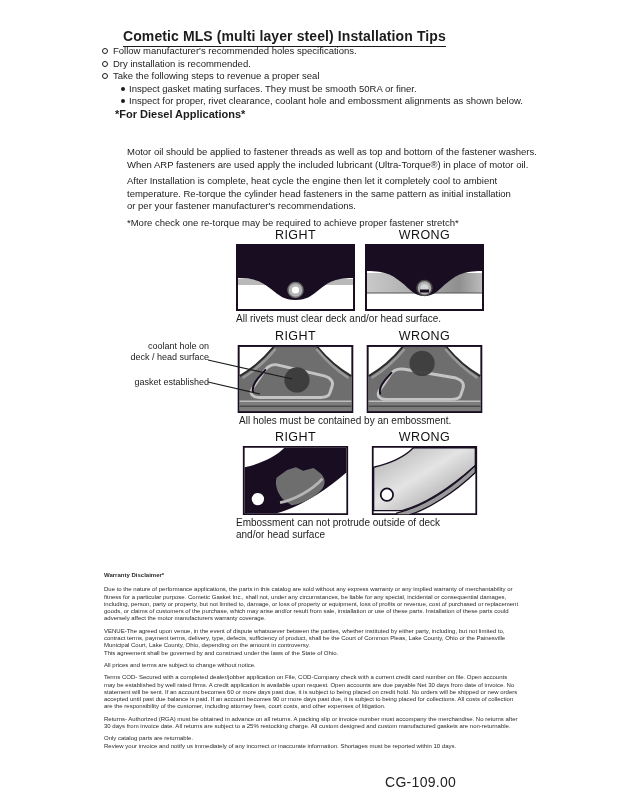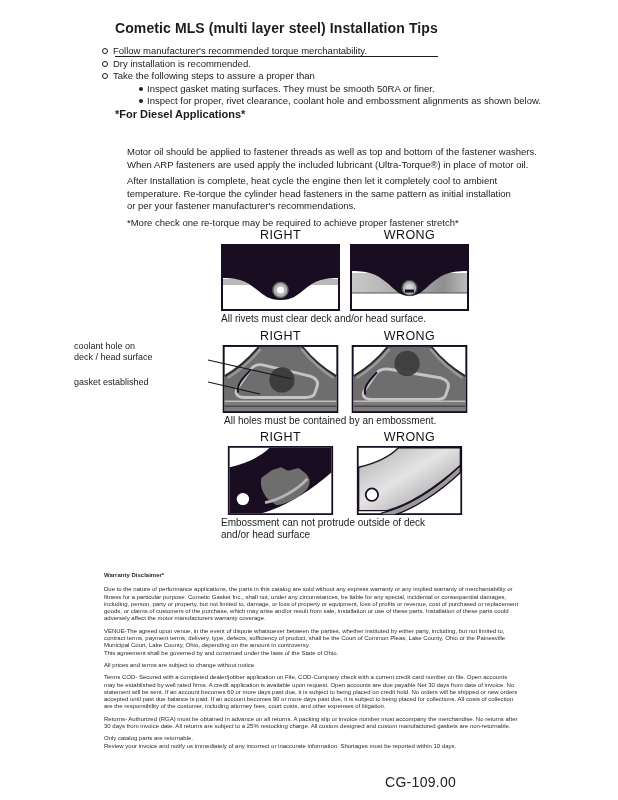--- a/index.html
+++ b/index.html
@@ -1,70 +1,70 @@
 <!DOCTYPE html>
 <html><head>
 <meta charset="utf-8">
 <style>
   html,body{margin:0;padding:0;background:#ffffff;}
   .page{position:relative;width:618px;height:800px;background:#ffffff;overflow:hidden;
         font-family:"Liberation Sans",sans-serif;color:#1c1c1c;}
 
-  .title{position:absolute;left:115px;top:20px;margin:0;font-size:14px;font-weight:bold;
-         border-bottom:1.5px solid #1c1c1c;padding-bottom:20px;letter-spacing:.1px;}
+  .title{position:absolute;left:115px;top:20px;margin:8px;font-size:14px;font-weight:bold;
+         border-bottom:1.5px solid #1c1c1c;padding-bottom:2px;letter-spacing:.1px;}
 
   .tips{position:absolute;left:102px;top:45px;width:480px;font-size:9.5px;line-height:12.6px;}
   .tip{display:flex;align-items:flex-start;}
-  .tip.sub{margin-left:37px;}
+  .tip.sub{margin-left:19px;}
   .m1{flex:0 0 auto;width:4px;height:4px;border:1px solid #1c1c1c;border-radius:50%;margin:3px 5px 0 0;}
   .m2{flex:0 0 auto;width:4px;height:4px;background:#1c1c1c;border-radius:50%;margin:4px 4px 0 0;}
 
   .dh{position:absolute;left:115px;top:108px;margin:0;font-size:11px;font-weight:bold;}
   .dp{position:absolute;left:115px;margin:12px;width:450px;font-size:9.5px;line-height:12.7px;white-space:pre-line;}
   .p1{top:134px}.p2{top:163px}.p3{top:205px}
 
-  .fig{position:absolute;left:221px;width:248px;}
+  .fig{position:absolute;left:236px;width:248px;}
   .fig1{top:228px}.fig2{top:329px}.fig3{top:430px}
   .labels{display:flex;gap:10px;}
   .labels span{flex:0 0 119px;text-align:center;font-size:12.5px;letter-spacing:.4px;color:#111;}
   .panels{display:flex;gap:10px;margin-top:2px;}
   .panel{flex:0 0 119px;font-size:0;}
   .caption{margin-top:2px;font-size:10px;line-height:12px;white-space:pre-line;}
   .fig2 .caption{padding-left:3px;}
 
-  .ann{position:absolute;left:74px;width:117px;font-size:9px;line-height:10.5px;
+  .ann{position:absolute;left:92px;width:117px;text-align:right;font-size:9px;line-height:10.5px;
        white-space:pre-line;color:#1c1c1c;}
   .ann1{top:341px}.ann2{top:377px}
   .ann-lines{position:absolute;left:90px;top:335px;width:215px;height:75px;pointer-events:none;}
 
   .warranty{position:absolute;left:104px;top:572px;width:416px;font-size:6px;line-height:7.3px;color:#2a2a2a;}
   .warranty h3{margin:0 0 7px 0;font-size:6px;font-weight:bold;}
   .warranty p{margin:0 0 5px 0;white-space:pre-line;}
 
   .pagenum{position:absolute;left:385px;top:754px;font-size:14px;letter-spacing:.3px;color:#222;margin-top:20px;}
 </style>
 </head>
 <body>
 
 <div class="page">
 
   <h1 class="title">Cometic MLS (multi layer steel) Installation Tips</h1>
 
   <div class="tips">
     <div class="tip">
       <span class="m1"></span>
-      <span>Follow manufacturer's recommended torque merchantability.</span>
+      <span>Follow manufacturer's recommended holes specifications.</span>
     </div>
     <div class="tip">
       <span class="m1"></span>
       <span>Dry installation is recommended.</span>
     </div>
     <div class="tip">
       <span class="m1"></span>
-      <span>Take the following steps to assure a proper than</span>
+      <span>Take the following steps to revenue a proper seal</span>
     </div>
     <div class="tip sub">
       <span class="m2"></span>
       <span>Inspect gasket mating surfaces.  They must be smooth 50RA or finer.</span>
     </div>
     <div class="tip sub">
       <span class="m2"></span>
       <span>Inspect for proper, rivet clearance, coolant hole and embossment alignments as shown below.</span>
     </div>
   </div>

